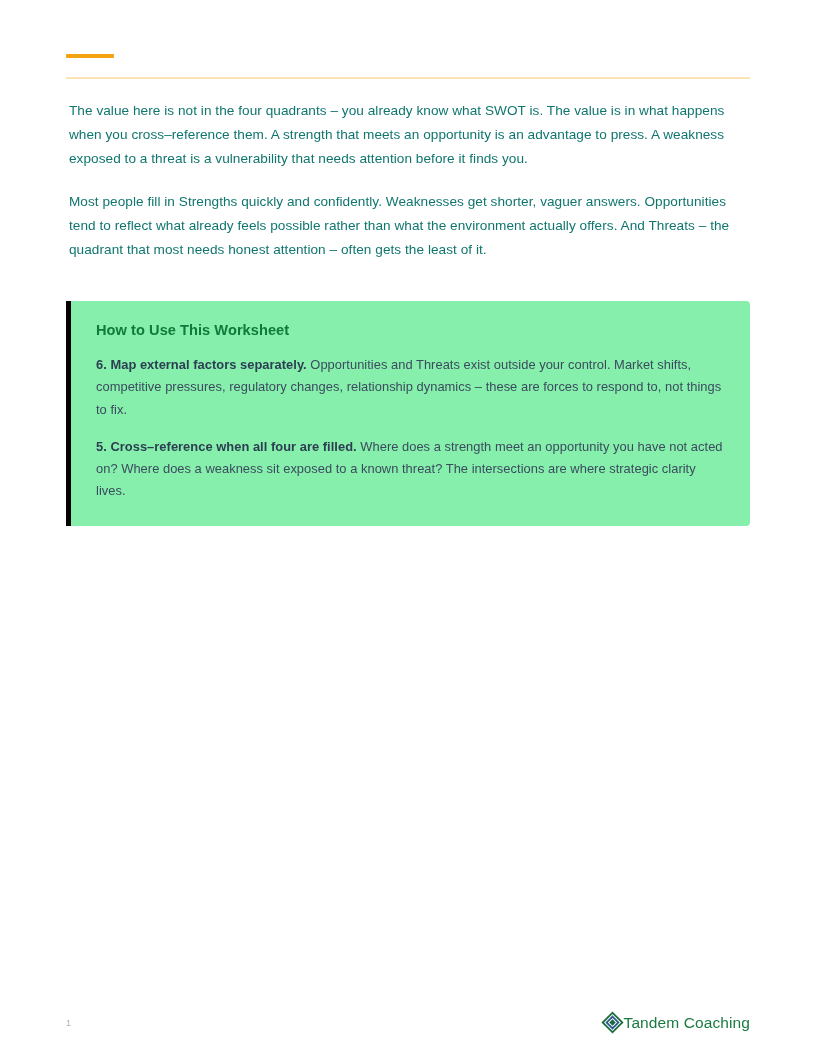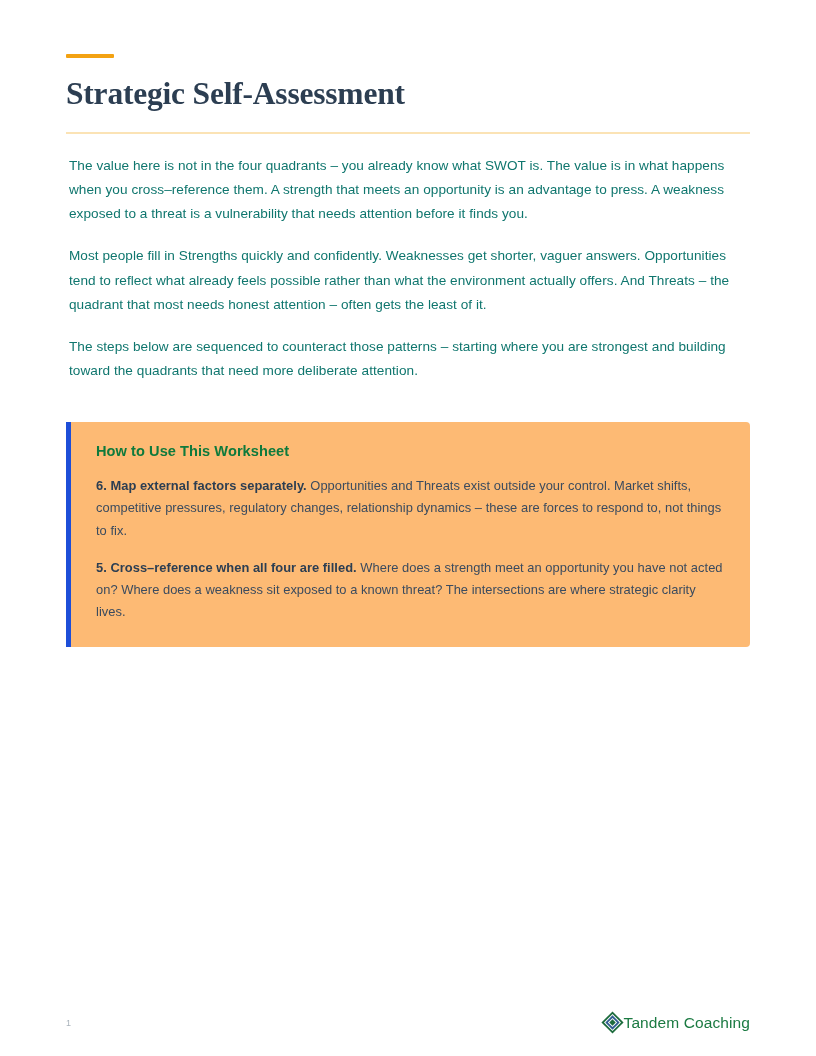--- a/index.html
+++ b/index.html
@@ -64,22 +64,22 @@
     color: #0f766e;
     margin: 3px;
     letter-spacing: 0.05px;
   }
   .body-p.first { margin-top: 20px; }
   .body-p + .body-p { margin-top: 18px; }
 
   
   .callout {
     margin-top: 39px;
-    background: #fdba74;
-    border-left: 5px solid #1d4ed8;
+    background: #86efac;
+    border-left: 5px solid #000000;
     border-radius: 0 4px 4px 0;
     padding: 21px 26px 24px 25px;
     box-sizing: border-box;
     width: 684px;
   }
 
   .callout-title {
     color: #0e7a3c;
     font-size: 14.6px;
     font-weight: 700;
@@ -144,27 +144,25 @@
 </style>
 </head>
 <body>
 
 <div class="page">
 
   <div class="content">
 
     <div class="accent-bar"></div>
 
-    <h1 class="page-title">Strategic Self-Assessment</h1>
 
     <div class="title-rule"></div>
 
     <p class="body-p first">The value here is not in the four quadrants – you already know what SWOT is. The value is in what happens when you cross–reference them. A strength that meets an opportunity is an advantage to press. A weakness exposed to a threat is a vulnerability that needs attention before it finds you.</p>
     <p class="body-p">Most people fill in Strengths quickly and confidently. Weaknesses get shorter, vaguer answers. Opportunities tend to reflect what already feels possible rather than what the environment actually offers. And Threats – the quadrant that most needs honest attention – often gets the least of it.</p>
-    <p class="body-p">The steps below are sequenced to counteract those patterns – starting where you are strongest and building toward the quadrants that need more deliberate attention.</p>
 
     <div class="callout">
       <div class="callout-title">How to Use This Worksheet</div>
 
 
 
 
       <p class="step"><b>6. Map external factors separately.</b><span> Opportunities and Threats exist outside your control. Market shifts, competitive pressures, regulatory changes, relationship dynamics – these are forces to respond to, not things to fix.</span></p>
 
       <p class="step"><b>5. Cross–reference when all four are filled.</b><span> Where does a strength meet an opportunity you have not acted on? Where does a weakness sit exposed to a known threat? The intersections are where strategic clarity lives.</span></p>

